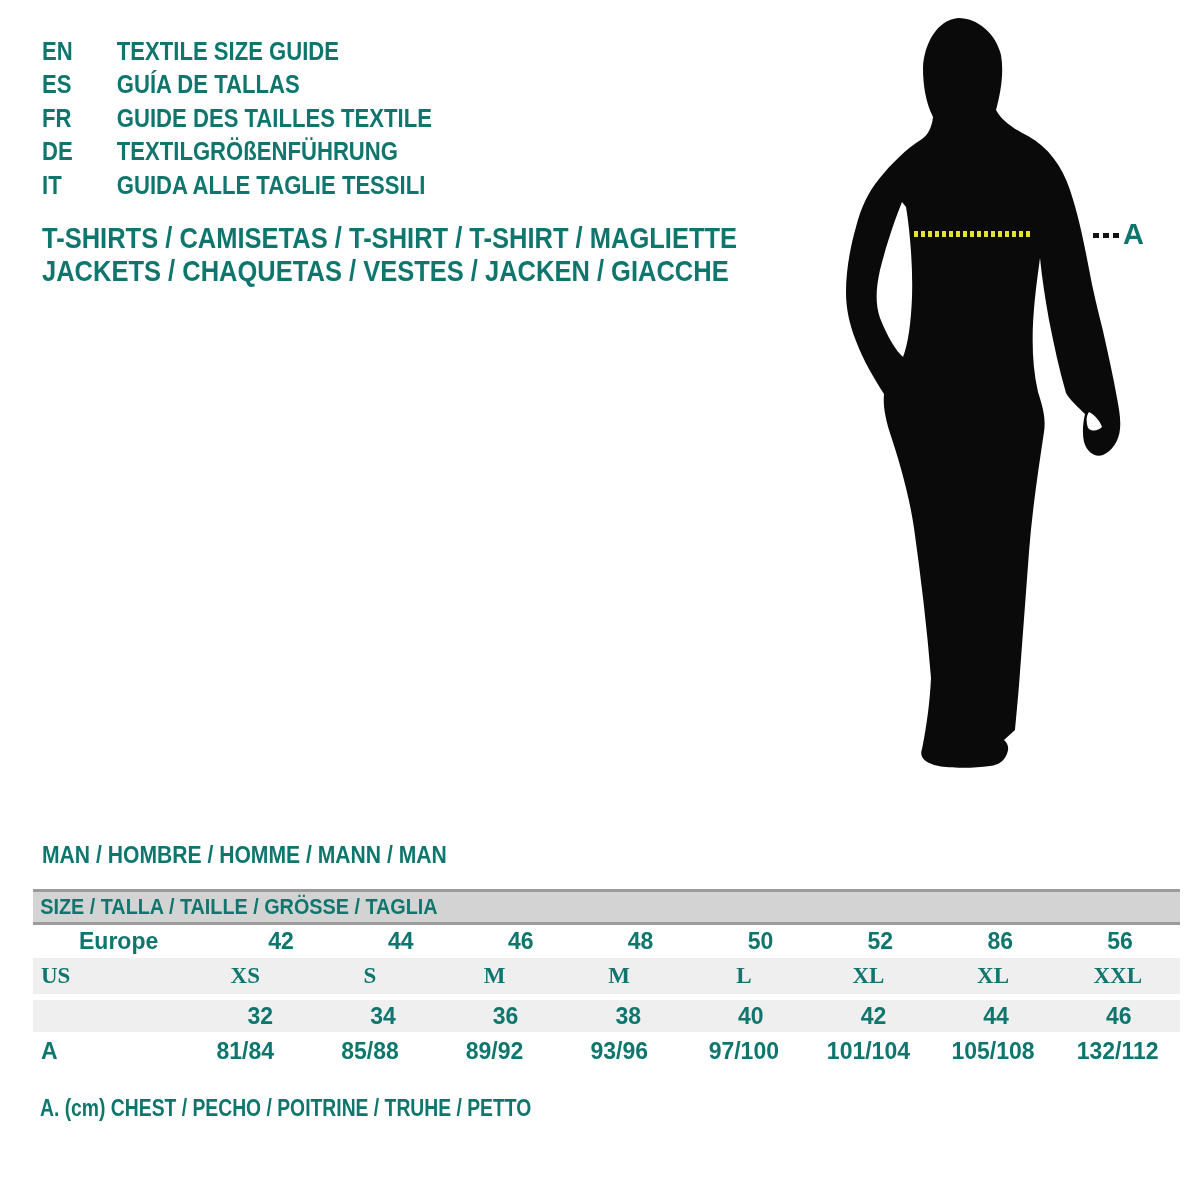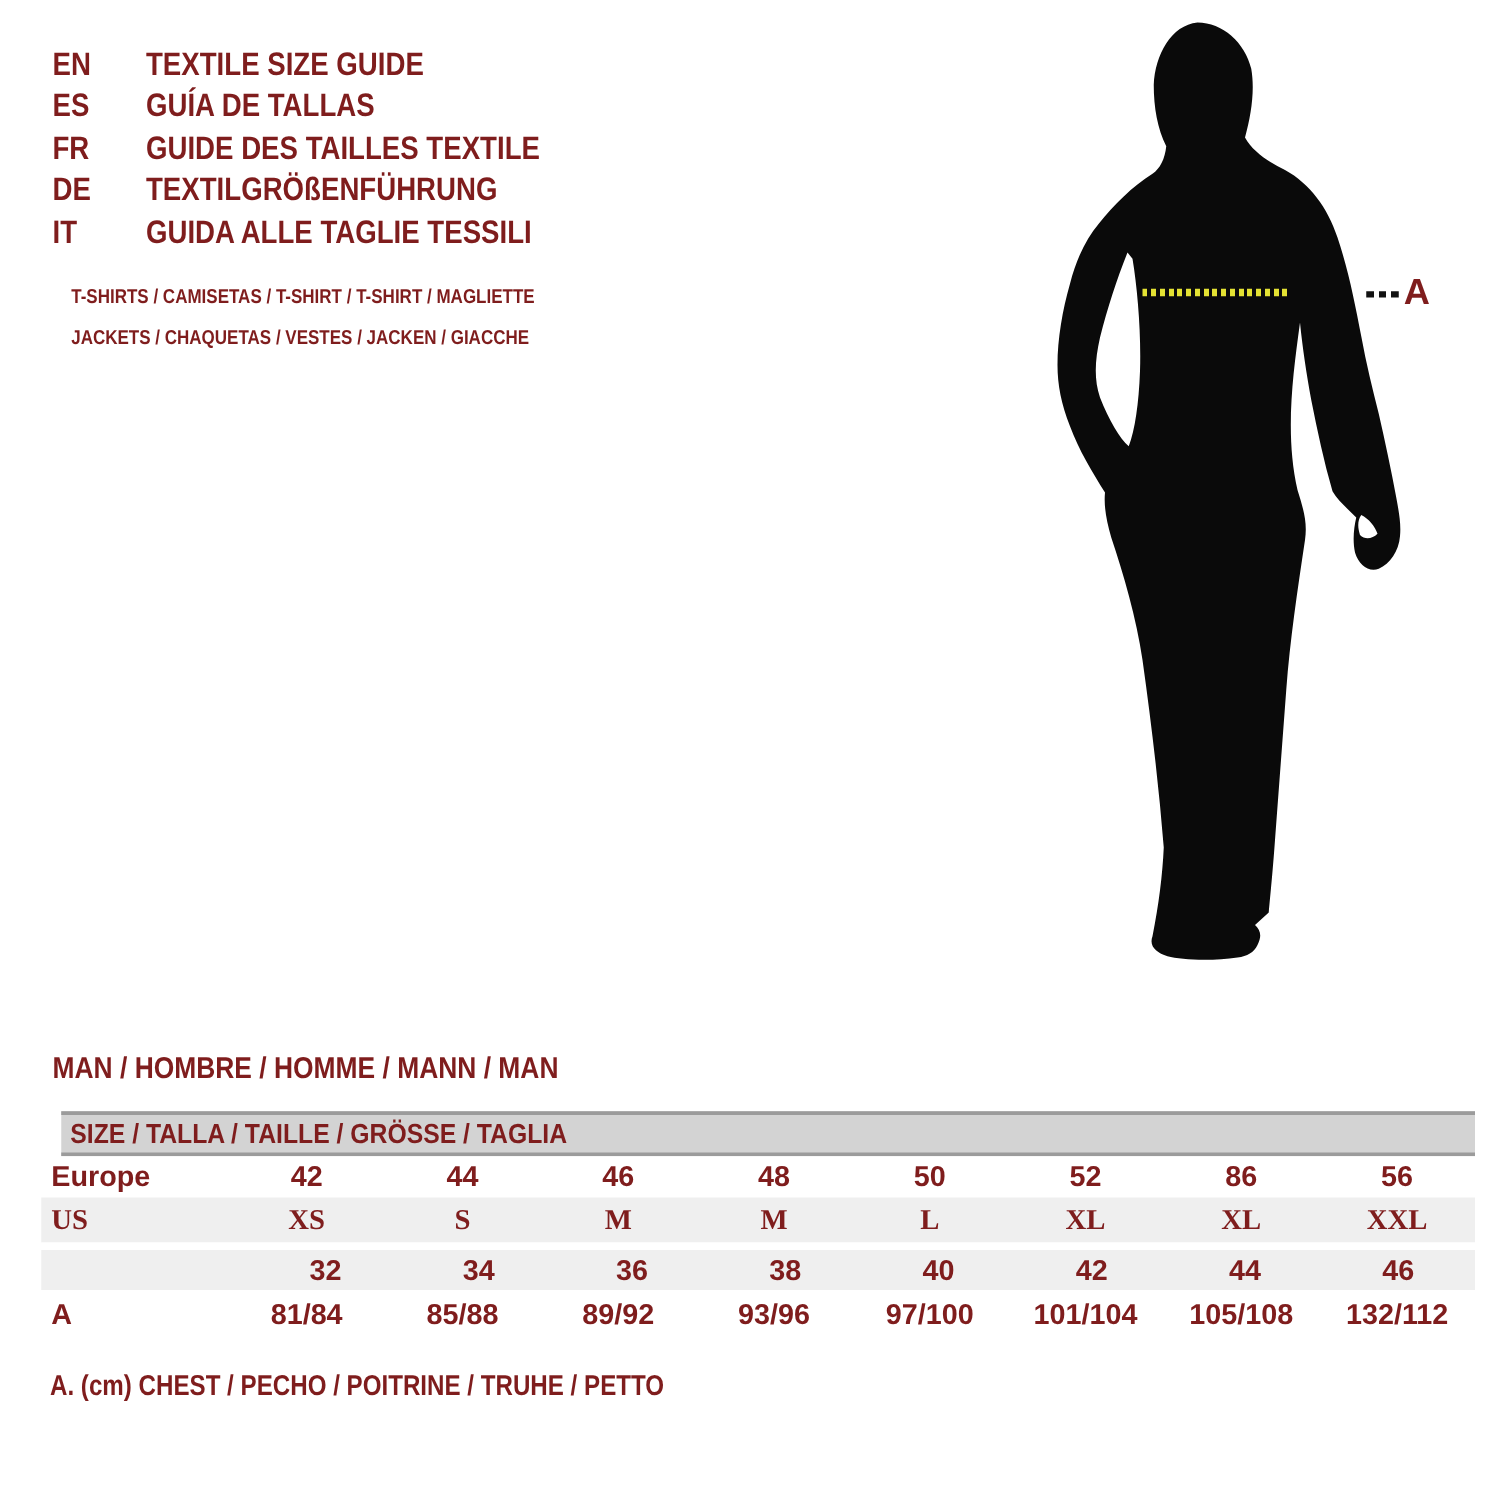--- a/index.html
+++ b/index.html
@@ -1,28 +1,28 @@
 <!DOCTYPE html>
 <html><head>
 <meta charset="utf-8">
 <style>
   html,body{margin:0;padding:0;background:#ffffff;}
   .canvas{
     position:relative;width:1200px;height:1200px;background:#ffffff;
-    font-family:"Liberation Sans",sans-serif;color:#7f1d1d;overflow:hidden;
+    font-family:"Liberation Sans",sans-serif;color:#0f766e;overflow:hidden;
   }
   
   .lang-list{position:absolute;left:42px;top:35px;}
   .lang-row{
     display:flex;font-weight:bold;font-size:26px;line-height:33.4px;
     transform:scaleX(0.85);transform-origin:left center;white-space:nowrap;
   }
   .lang-code{width:88px;flex:0 0 88px;}
   
-  .categories{position:absolute;left:57px;top:222px;font-weight:bold;font-size:16px;line-height:32.5px;}
+  .categories{position:absolute;left:42px;top:222px;font-weight:bold;font-size:30px;line-height:32.5px;}
   .cat-line{transform:scaleX(0.85);transform-origin:left center;white-space:nowrap;}
   
   .silhouette{position:absolute;left:840px;top:0;width:292px;height:778px;}
   .chest-line{
     position:absolute;left:914px;top:231px;width:117px;height:6px;
     background:repeating-linear-gradient(90deg,#e4e233 0 4px,transparent 4px 7px);
   }
   .measure-dashes{
     position:absolute;left:1093px;top:233px;width:26px;height:5px;
     background:repeating-linear-gradient(90deg,#121212 0 6px,transparent 6px 10px);
@@ -30,30 +30,30 @@
   .measure-label{position:absolute;left:1123px;top:218px;font-size:29px;font-weight:bold;}
   
   .section-title{
     position:absolute;left:42px;top:841px;font-size:24px;font-weight:bold;
     transform:scaleX(0.88);transform-origin:left center;white-space:nowrap;
   }
   
   .size-table{position:absolute;left:33px;top:889px;width:1147px;font-weight:bold;}
   .thead{
     height:30px;background:#d3d3d3;border-top:3px solid #9b9b9b;border-bottom:3px solid #9b9b9b;
-    display:flex;align-items:center;margin-left:16px;
+    display:flex;align-items:center;
   }
   .thead .thead-text{
     font-size:22px;padding-left:8px;transform:scaleX(0.9);
     transform-origin:left center;white-space:nowrap;
   }
   .trow{display:grid;grid-template-columns:150px repeat(8,1fr);align-items:center;font-size:23px;}
   .trow .rlabel{padding-left:8px;text-align:left;}
   .trow .cell{text-align:center;}
-  .row-europe{height:33px;background:#ffffff;}
+  .row-europe{height:33px;background:#ffffff;margin-left:38px;}
   .row-us{height:36px;background:#efefef;font-family:Liberation Serif, serif;}
   .row-gap{height:6px;background:#ffffff;}
   .row-numeric{height:32px;background:#efefef;padding-left:16px;}
   .row-a{height:38px;background:#ffffff;}
   
   .footnote{
     position:absolute;left:40px;top:1095px;font-size:23px;font-weight:bold;
     transform:scaleX(0.84);transform-origin:left center;white-space:nowrap;
   }
 </style>

